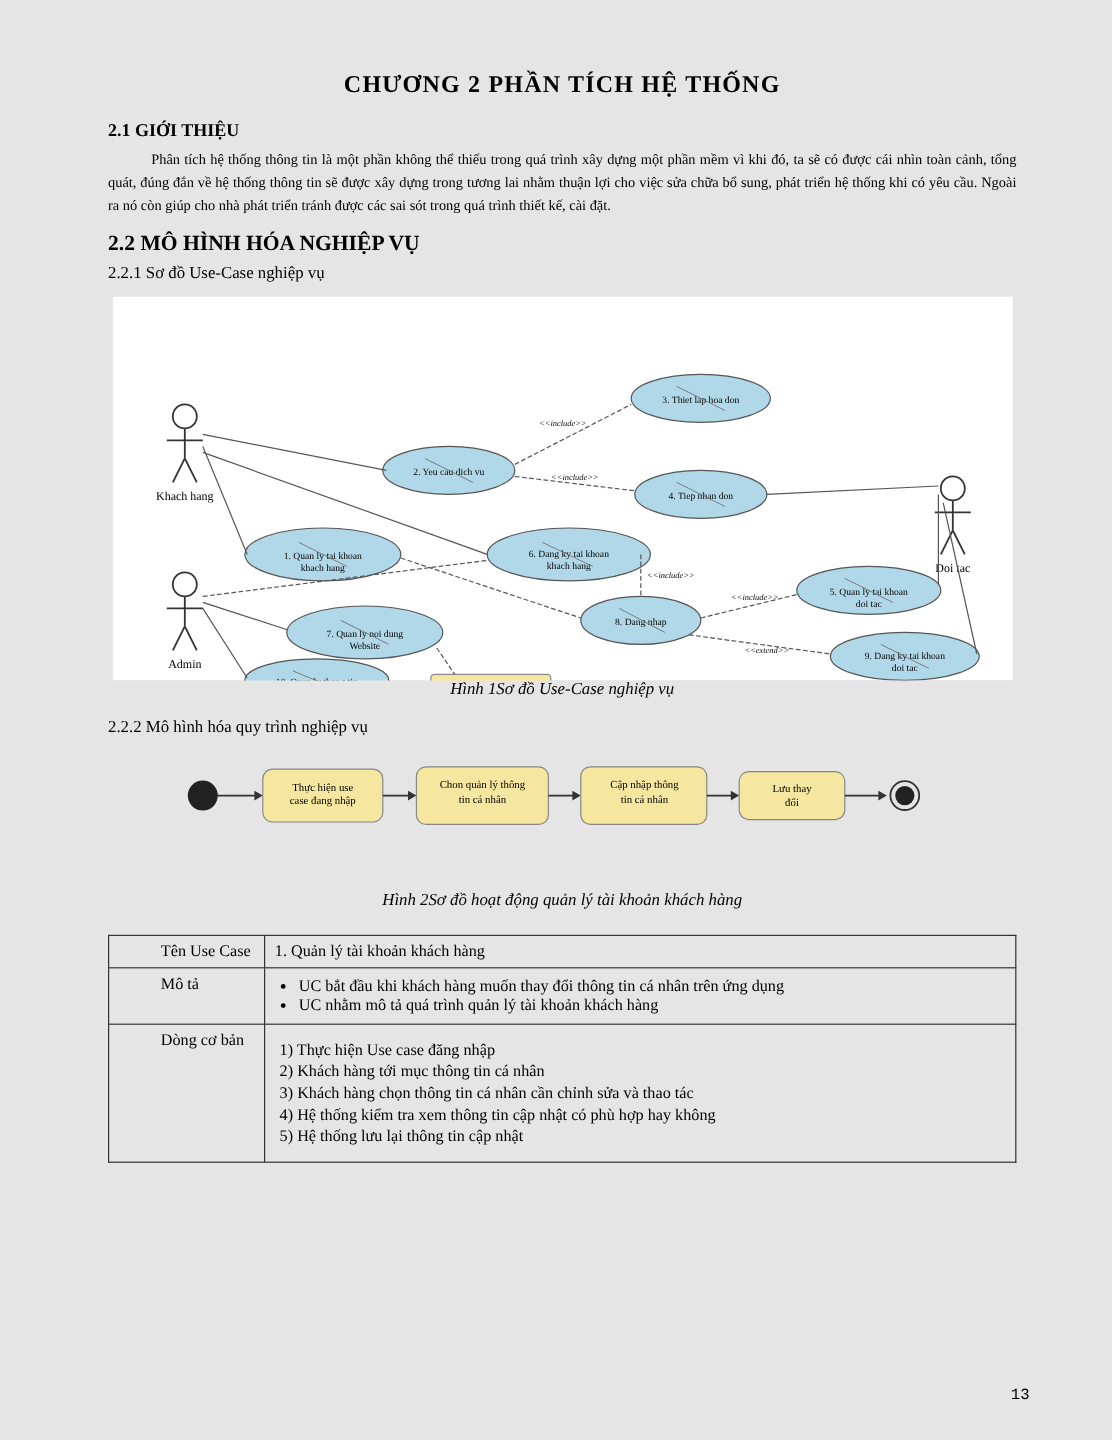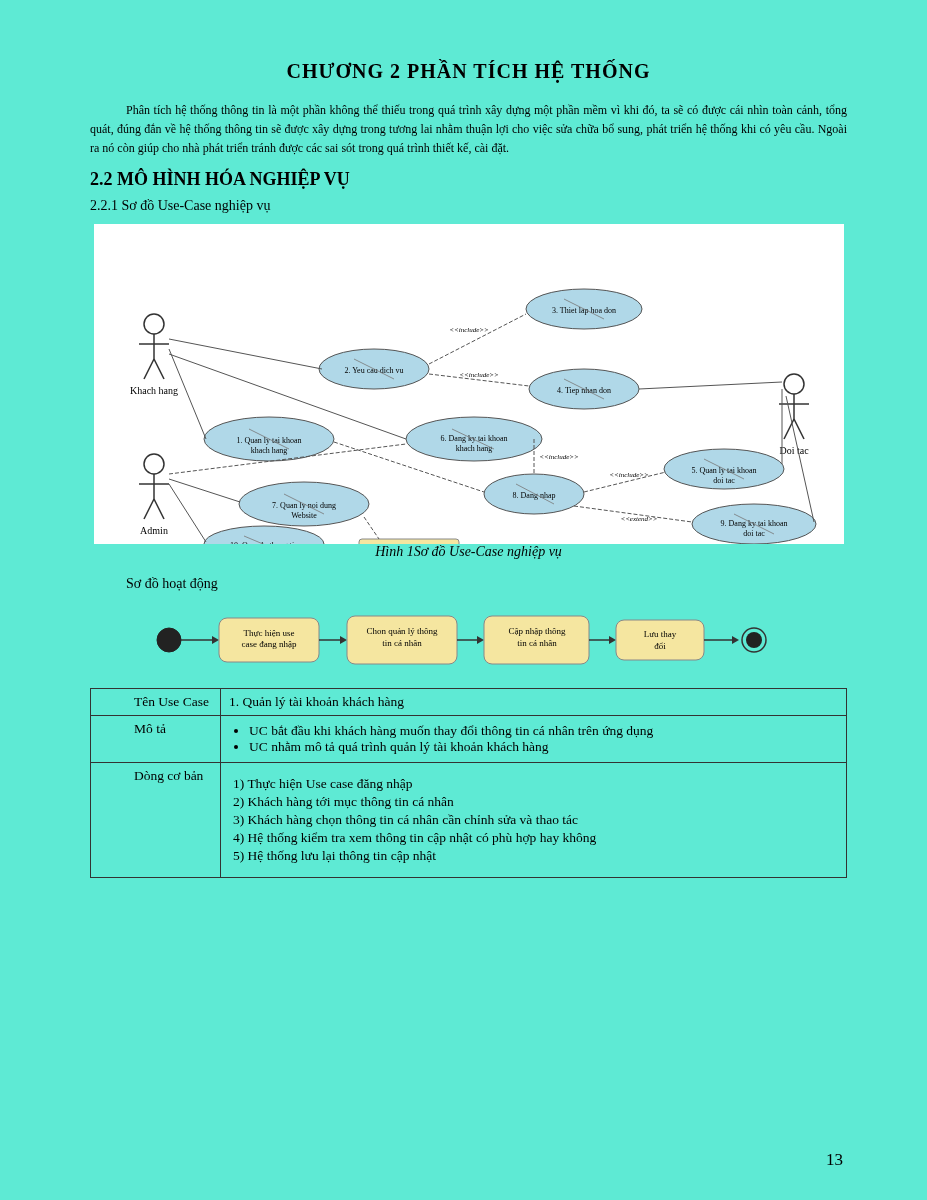--- a/index.html
+++ b/index.html
@@ -7,21 +7,21 @@
       background: #d0d0d0;
       display: flex;
       justify-content: center;
       align-items: flex-start;
       min-height: 100vh;
       font-family: "Times New Roman", Times, serif;
     }
     .page {
       width: 927px;
       min-height: 1200px;
-      background: #5eead4;
+      background: #e5e5e5;
       padding: 60px 80px 60px 90px;
       position: relative;
     }
     .chapter-title {
       text-align: center;
       font-size: 20px;
       font-weight: bold;
       margin-bottom: 18px;
       letter-spacing: 1px;
     }
@@ -89,22 +89,23 @@
       vertical-align: top;
     }
     .use-case-table td:first-child {
       width: 130px;
       font-weight: normal;
       padding-left: 43px;
     }
     .page-number {
       position: absolute;
       bottom: 30px;
-      right: 84px;
-      font-size: 17px;
+      right: 69px;
+      font-size: 13px;
+      font-family: Liberation Mono, monospace;
     }
     ul.bullet-list {
       list-style: disc;
       padding-left: 20px;
       margin: 2px 0;
     }
     ol.num-list {
       list-style: none;
       padding-left: 4px;
       margin: 8px 0;
@@ -113,20 +114,21 @@
       margin-bottom: 2px;
     }
   </style>
 </head>
 <body>
 
 <div class="page">
 
   <h1 class="chapter-title">CHƯƠNG 2    PHẦN TÍCH HỆ THỐNG</h1>
 
+  <div class="section-title">2.1 GIỚI THIỆU</div>
   <p class="body-text">Phân tích hệ thống thông tin là một phần không thể thiếu trong quá trình xây dựng một phần mềm vì khi đó, ta sẽ có được cái nhìn toàn cảnh, tổng quát, đúng đắn về hệ thống thông tin sẽ được xây dựng trong tương lai nhằm thuận lợi cho việc sửa chữa bổ sung, phát triển hệ thống khi có yêu cầu. Ngoài ra nó còn giúp cho nhà phát triển tránh được các sai sót trong quá trình thiết kế, cài đặt.</p>
 
   <div class="subsection-title">2.2 MÔ HÌNH HÓA NGHIỆP VỤ</div>
   <div class="subsection-sub">2.2.1   Sơ đồ Use-Case nghiệp vụ</div>
 
   <div class="diagram-container">
     <svg class="diagram-svg" viewBox="0 0 750 320">
 
       <rect width="750" height="320" fill="white"></rect>
 
@@ -246,21 +248,23 @@
 
       <line x1="240" y1="218" x2="390" y2="268" stroke="#555" stroke-width="1" stroke-dasharray="4,2"></line>
 
       <line x1="270" y1="293" x2="285" y2="315" stroke="#555" stroke-width="1" stroke-dasharray="4,2"></line>
 
       <line x1="215" y1="325" x2="265" y2="328" stroke="#555" stroke-width="1" stroke-dasharray="4,2"></line>
     </svg>
     <div class="diagram-caption">Hình 1Sơ đồ Use-Case nghiệp vụ</div>
   </div>
 
-  <div style="padding-left: 36px; font-size: 14px; margin-bottom: 8px;">Sơ đồ hoạt động</div>
+  <div class="subsection-sub">
+    <span>2.2.2   Mô hình hóa quy trình nghiệp vụ</span>
+  </div>
 
   <div class="activity-diagram">
     <svg class="activity-svg" viewBox="0 0 650 80">
 
       <circle cx="25" cy="40" r="12" fill="#222" stroke="#222" stroke-width="1"></circle>
 
       <line x1="37" y1="40" x2="70" y2="40" stroke="#333" stroke-width="1.5"></line>
       <polygon points="68,36 75,40 68,44" fill="#333"></polygon>
 
       <rect x="75" y="18" width="100" height="44" rx="8" fill="#f5e6a0" stroke="#888" stroke-width="1"></rect>
@@ -287,20 +291,21 @@
       <rect x="472" y="20" width="88" height="40" rx="8" fill="#f5e6a0" stroke="#888" stroke-width="1"></rect>
       <text x="516" y="37" text-anchor="middle" font-size="9" font-family="Times New Roman">Lưu thay</text>
       <text x="516" y="49" text-anchor="middle" font-size="9" font-family="Times New Roman">đổi</text>
 
       <line x1="560" y1="40" x2="590" y2="40" stroke="#333" stroke-width="1.5"></line>
       <polygon points="588,36 595,40 588,44" fill="#333"></polygon>
 
       <circle cx="610" cy="40" r="12" fill="none" stroke="#333" stroke-width="1.5"></circle>
       <circle cx="610" cy="40" r="8" fill="#222"></circle>
     </svg>
+    <div class="diagram-caption">Hình 2Sơ đồ hoạt động quản lý tài khoản khách hàng</div>
   </div>
 
   <table class="use-case-table">
     <tbody>
         <tr>
       <td>Tên Use Case</td>
       <td>1. Quản lý tài khoản khách hàng</td>
     </tr>
     <tr>
       <td>Mô tả</td>

